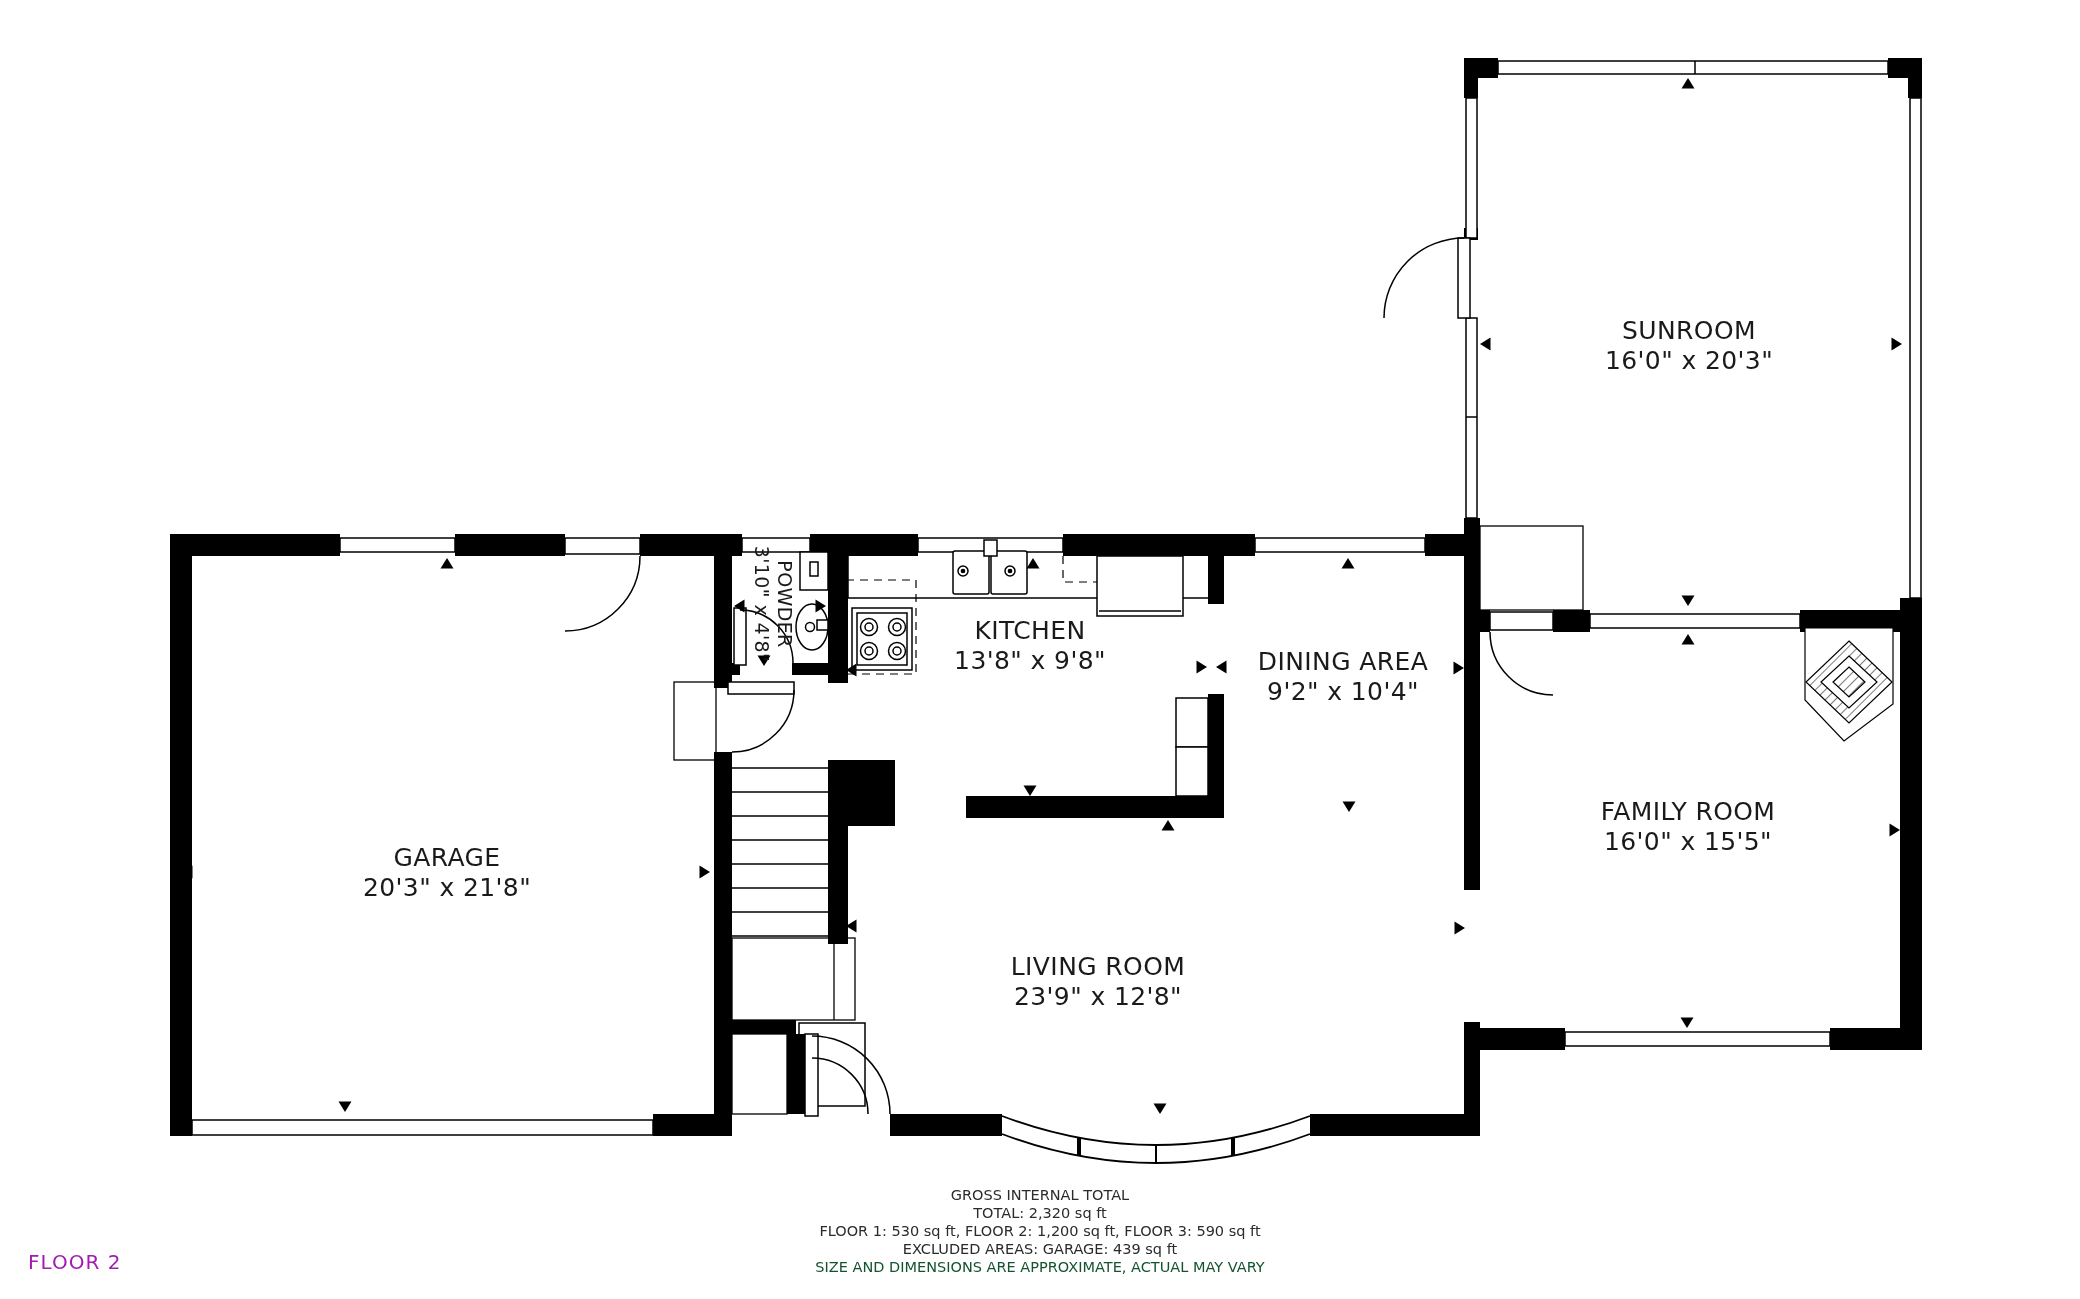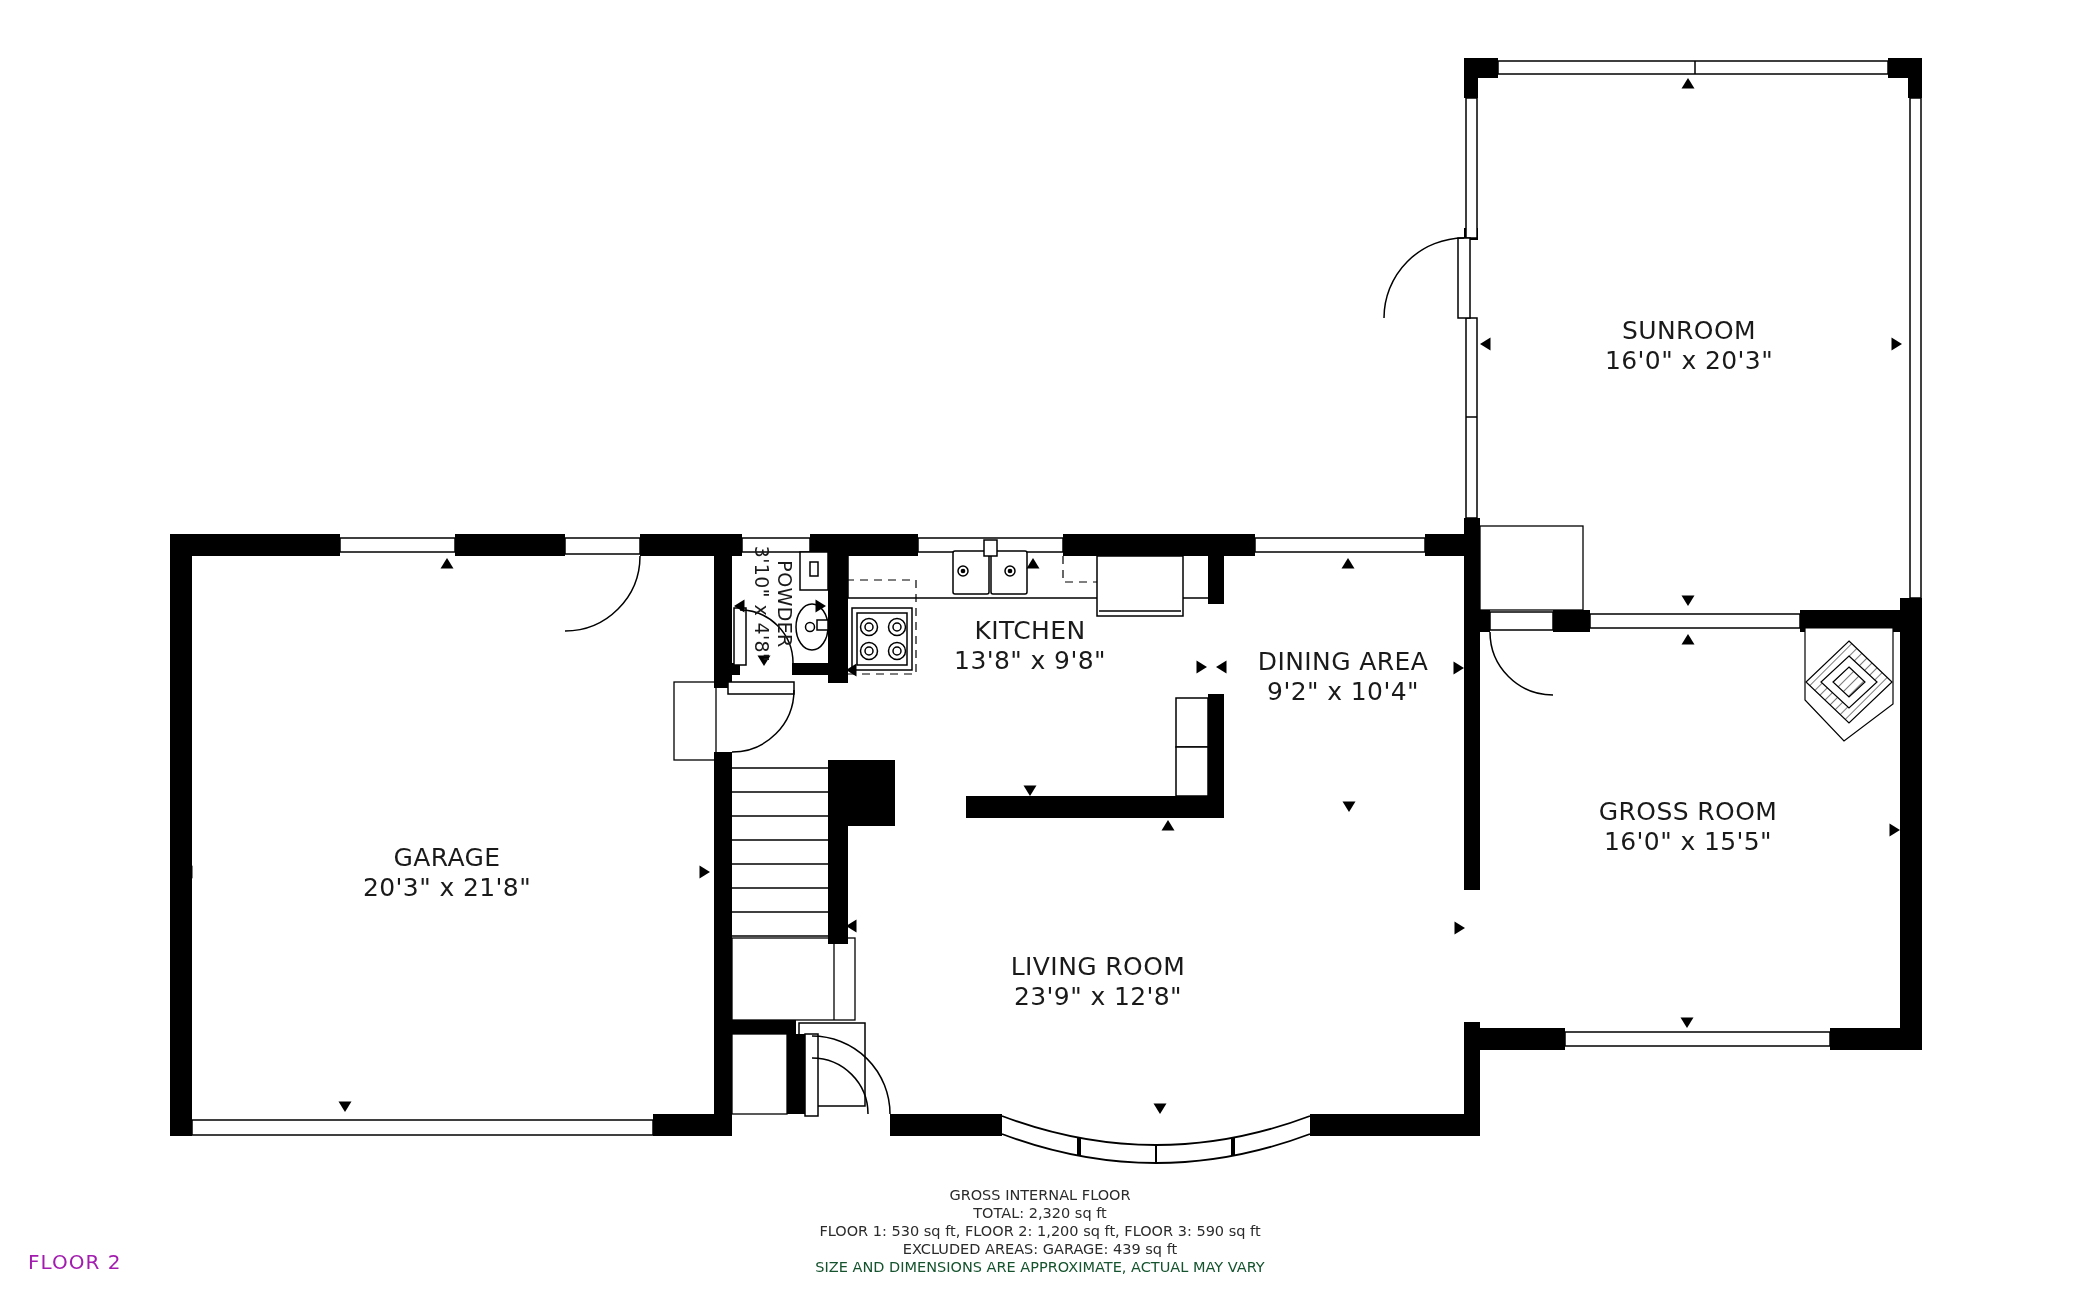--- a/index.html
+++ b/index.html
@@ -220,34 +220,34 @@
   </div>
   <div class="lbl" style="left:1030px;top:646px">
     <div>KITCHEN</div>
     <div>13'8" x 9'8"</div>
   </div>
   <div class="lbl" style="left:1343px;top:677px">
     <div>DINING AREA</div>
     <div>9'2" x 10'4"</div>
   </div>
   <div class="lbl" style="left:1688px;top:827px">
-    <div>GROSS ROOM</div>
+    <div>FAMILY ROOM</div>
     <div>16'0" x 15'5"</div>
   </div>
   <div class="lbl" style="left:1098px;top:982px">
     <div>LIVING ROOM</div>
     <div>23'9" x 12'8"</div>
   </div>
   <div class="lbl powder" style="left:773px;top:604px">
     <div>POWDER</div>
     <div>3'10" x 4'8"</div>
   </div>
 
   <div class="footer">
-    <div>GROSS INTERNAL FLOOR</div>
+    <div>GROSS INTERNAL TOTAL</div>
     <div>TOTAL: 2,320 sq ft</div>
     <div>FLOOR 1: 530 sq ft, FLOOR 2: 1,200 sq ft, FLOOR 3: 590 sq ft</div>
     <div>EXCLUDED AREAS: GARAGE: 439 sq ft</div>
     <div class="muted">SIZE AND DIMENSIONS ARE APPROXIMATE, ACTUAL MAY VARY</div>
   </div>
 
   <div class="floor-tag">FLOOR 2</div>
 </div>
 
 </body></html>

